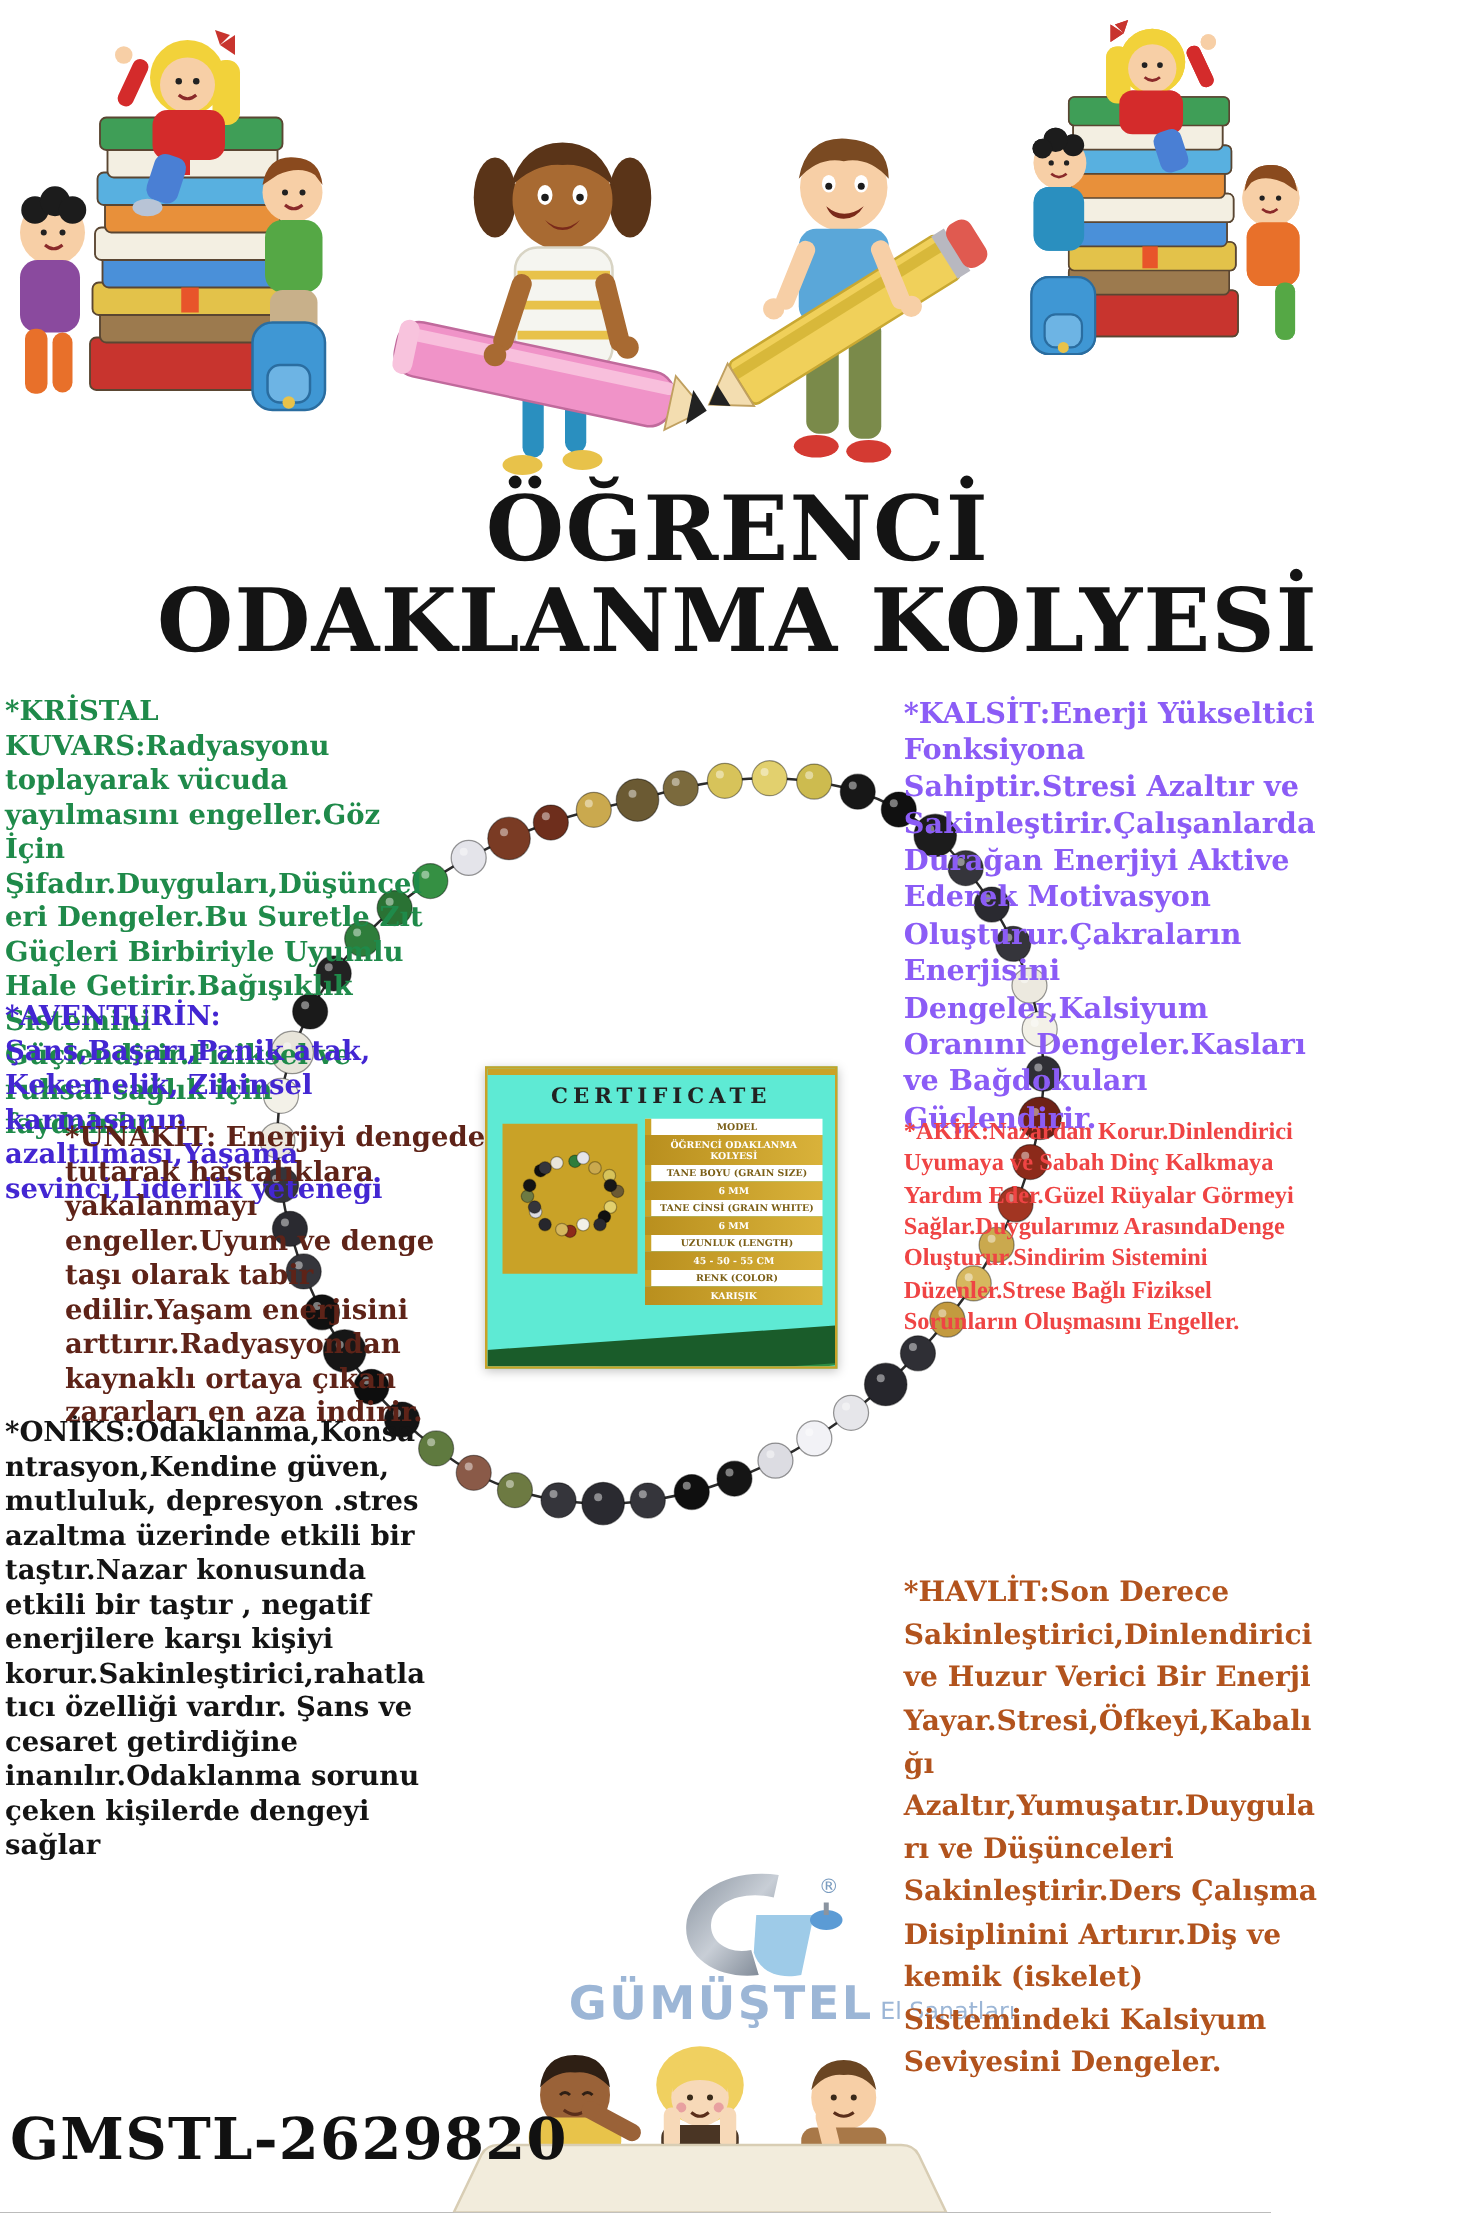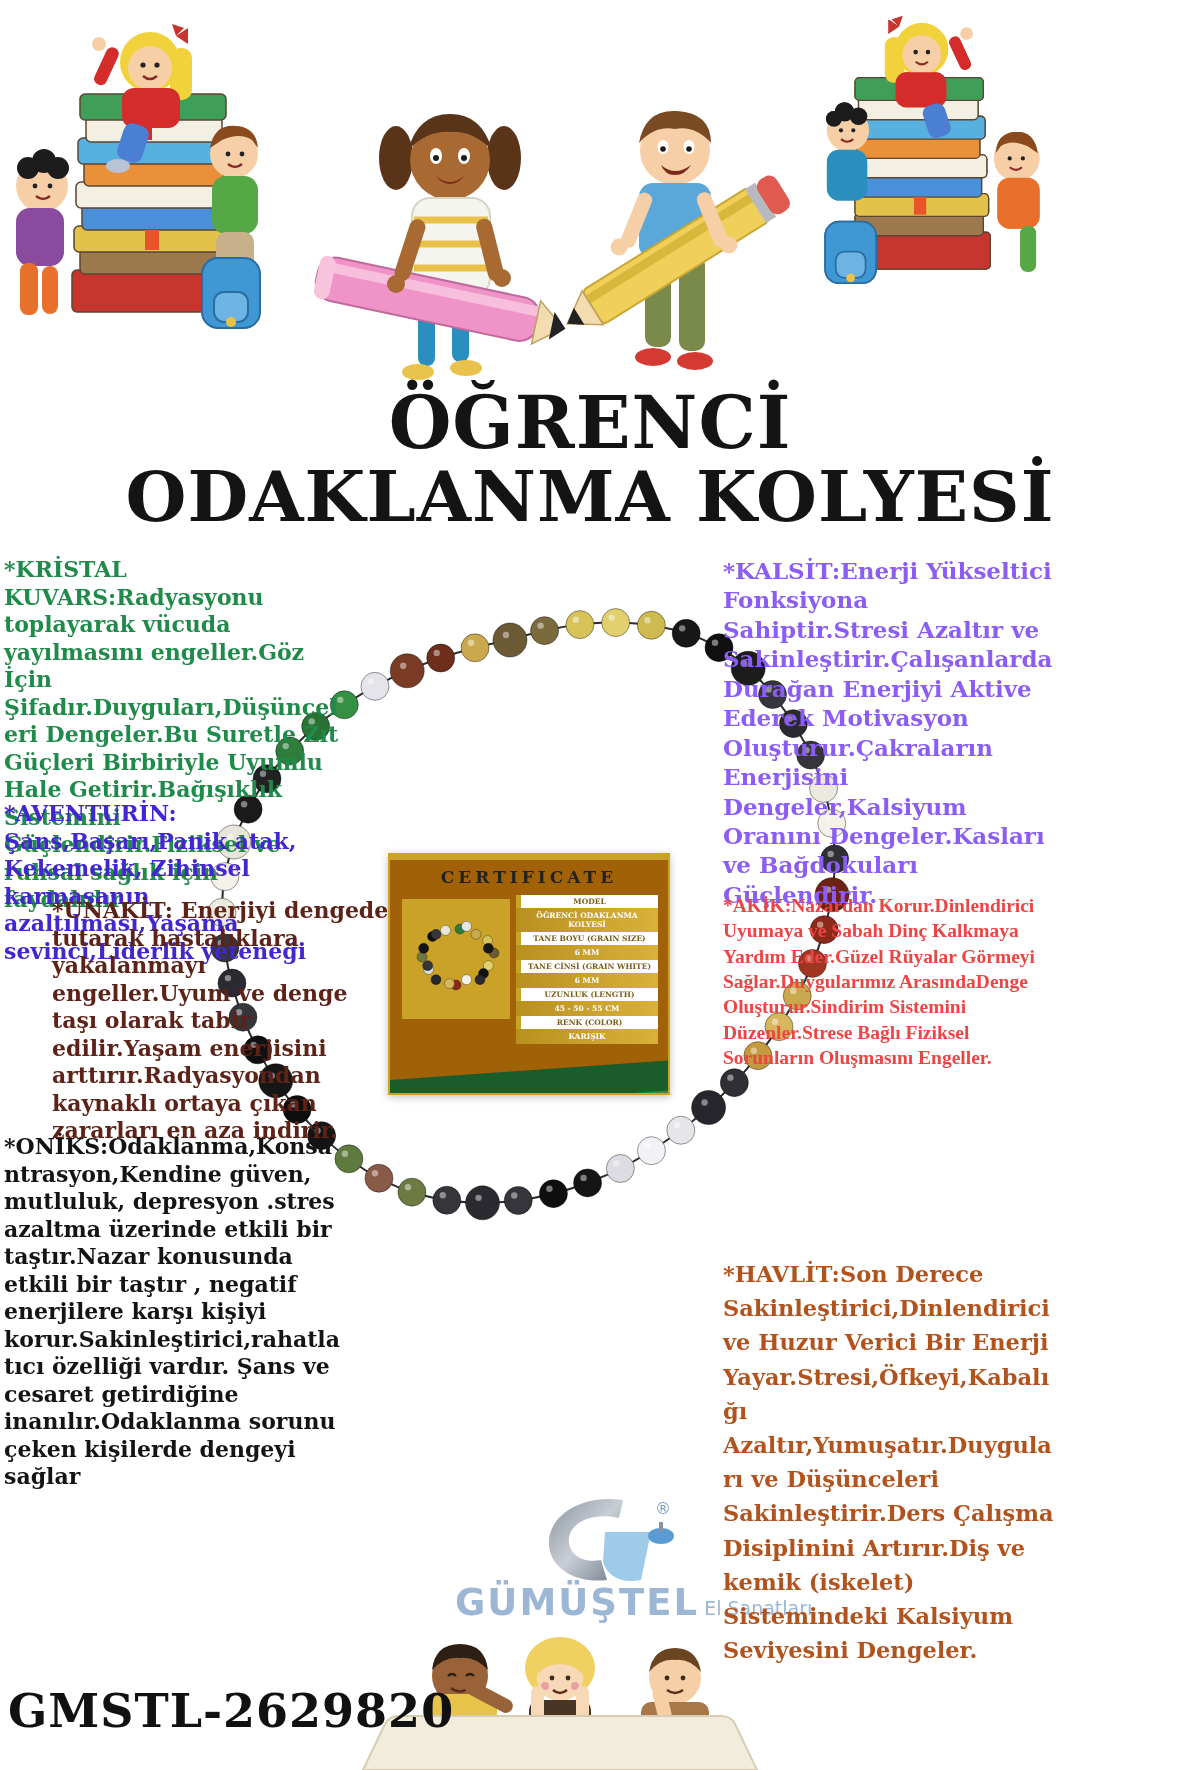--- a/index.html
+++ b/index.html
@@ -22,21 +22,21 @@
   #akik{top:893px;font-size:19.5px;line-height:1.3;width:340px;}
   #hematit{top:1096px;font-size:22px;line-height:1.3;white-space:pre-line;}
   #havlit{top:1257px;font-size:22.5px;line-height:1.52;}
   
   #product-code{position:absolute;left:8px;top:1684px;font-size:46px;font-weight:bold;
                 color:#111;letter-spacing:1px;z-index:6;}
   
   #necklace-wrap{position:absolute;left:150px;top:585px;width:740px;height:700px;z-index:1;}
   
   #certificate{position:absolute;left:388px;top:853px;width:278px;height:238px;z-index:4;
-               background:#a16207;border:2px solid #c9a227;box-shadow:0 2px 8px rgba(0,0,0,.25);
+               background:#5eead4;border:2px solid #c9a227;box-shadow:0 2px 8px rgba(0,0,0,.25);
                overflow:hidden;}
   #certificate .cert-head{border-top:5px solid #c9a227;text-align:center;font-weight:bold;
                font-size:17px;letter-spacing:4px;color:#222;padding:7px 0 4px 0;}
   #cert-photo{position:absolute;left:12px;top:44px;width:108px;height:120px;background:#c9a227;}
   #cert-rows{position:absolute;left:126px;top:40px;width:142px;}
   .cert-label{background:#ffffff;color:#7a5e16;font-weight:bold;font-size:7.5px;
               text-align:center;padding:2px 1px;border-left:5px solid #c9a227;}
   .cert-value{background:linear-gradient(90deg,#b98f1e,#d9b23a);color:#fff;font-weight:bold;
               font-size:7.5px;text-align:center;padding:3px 1px;}
   .cert-green{position:absolute;bottom:0;left:0;width:100%;height:34px;overflow:hidden;}

